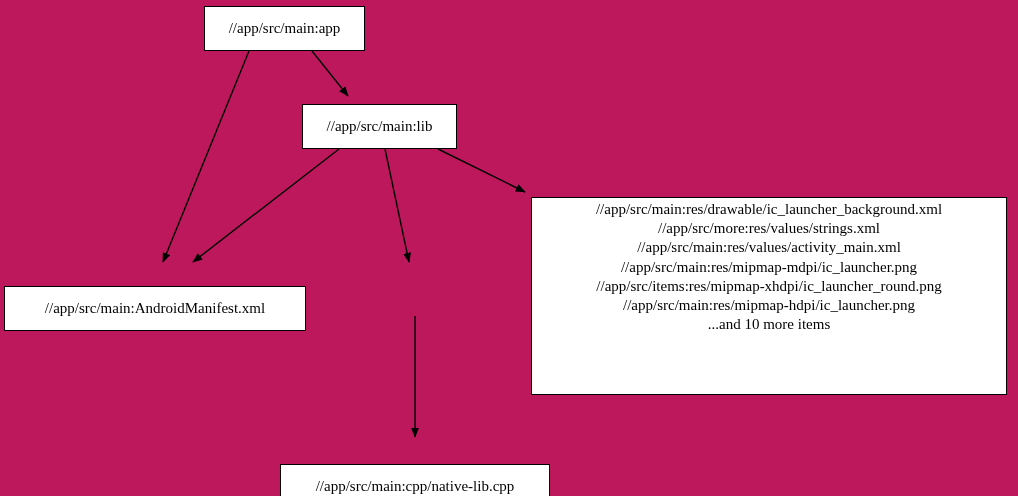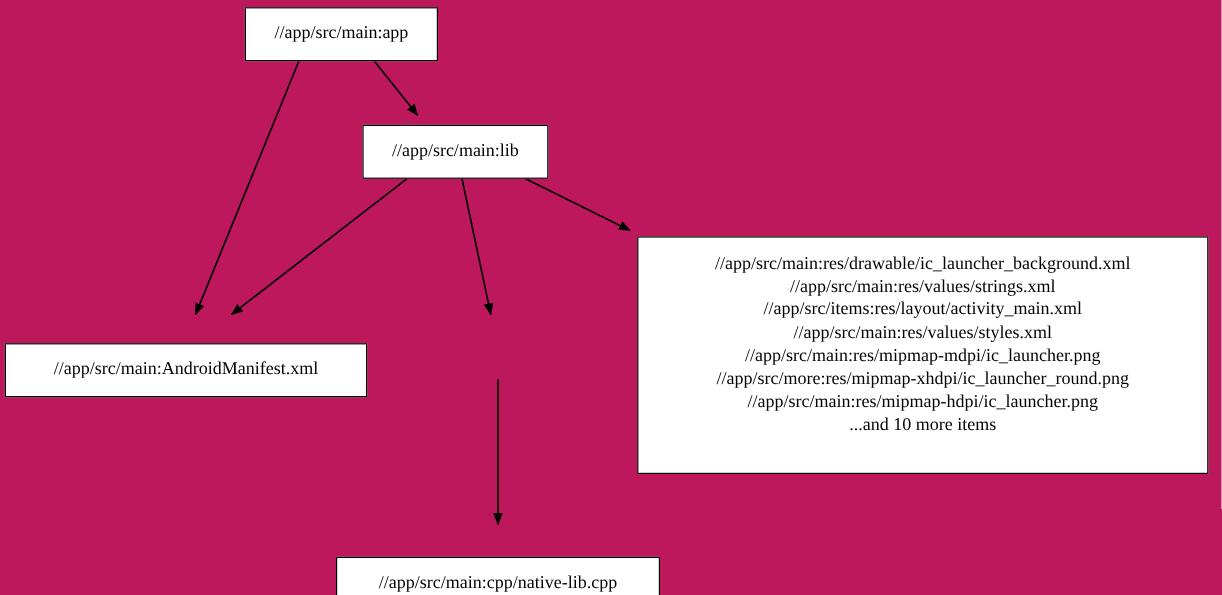--- a/index.html
+++ b/index.html
@@ -34,21 +34,21 @@
     justify-content: center;
     text-align: center;
     color: #000000;
     font-size: 15px;
     line-height: 19px;
     white-space: nowrap;
   }
   .node.multiline {
     white-space: normal;
     display: block;
-    padding-top: 13px;
+    padding-top: 2px;
   }
   .node .line {
     display: block;
     text-align: center;
     font-size: 15px;
     line-height: 19.2px;
     white-space: nowrap;
   }
 
   
@@ -86,24 +86,23 @@
 
   <div class="node" id="node-app">//app/src/main:app</div>
 
   <div class="node" id="node-lib">//app/src/main:lib</div>
 
   <div class="node" id="node-manifest">//app/src/main:AndroidManifest.xml</div>
 
 
   <div class="node multiline" id="node-res-list">
     <span class="line">//app/src/main:res/drawable/ic_launcher_background.xml</span>
-    <span class="line">//app/src/main:res/values/strings.xml</span>
-    <span class="line">//app/src/items:res/layout/activity_main.xml</span>
-    <span class="line">//app/src/main:res/values/styles.xml</span>
+    <span class="line">//app/src/more:res/values/strings.xml</span>
+    <span class="line">//app/src/main:res/values/activity_main.xml</span>
     <span class="line">//app/src/main:res/mipmap-mdpi/ic_launcher.png</span>
-    <span class="line">//app/src/more:res/mipmap-xhdpi/ic_launcher_round.png</span>
+    <span class="line">//app/src/items:res/mipmap-xhdpi/ic_launcher_round.png</span>
     <span class="line">//app/src/main:res/mipmap-hdpi/ic_launcher.png</span>
     <span class="line">...and 10 more items</span>
   </div>
 
   <div class="node" id="node-native-lib">//app/src/main:cpp/native-lib.cpp</div>
 
 </div>
 
 </body></html>

